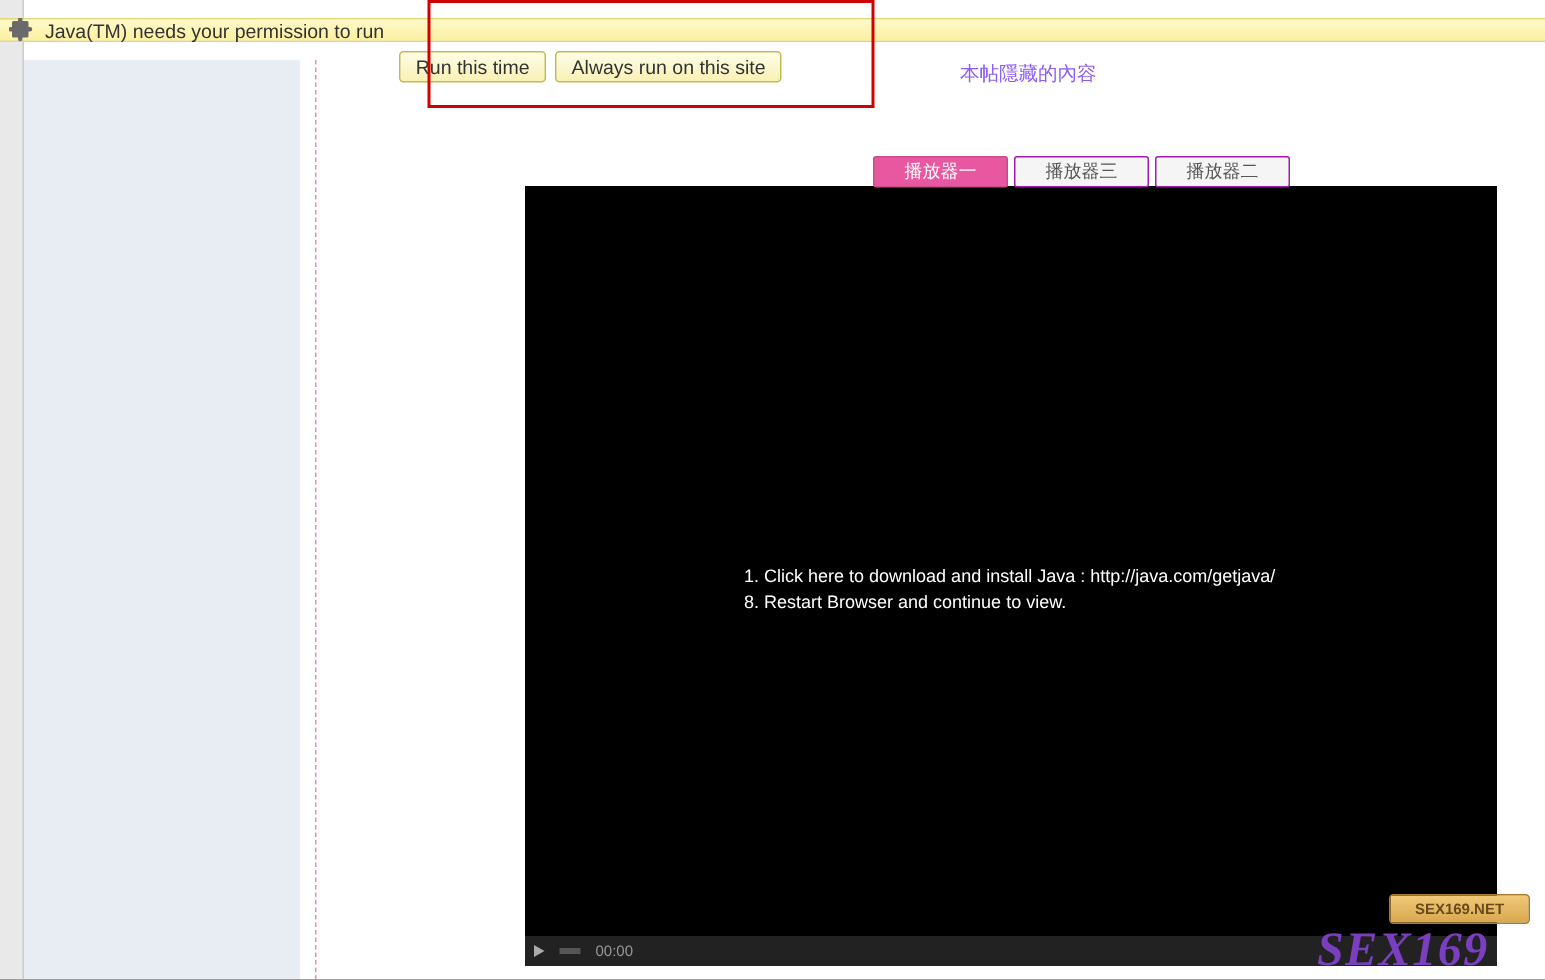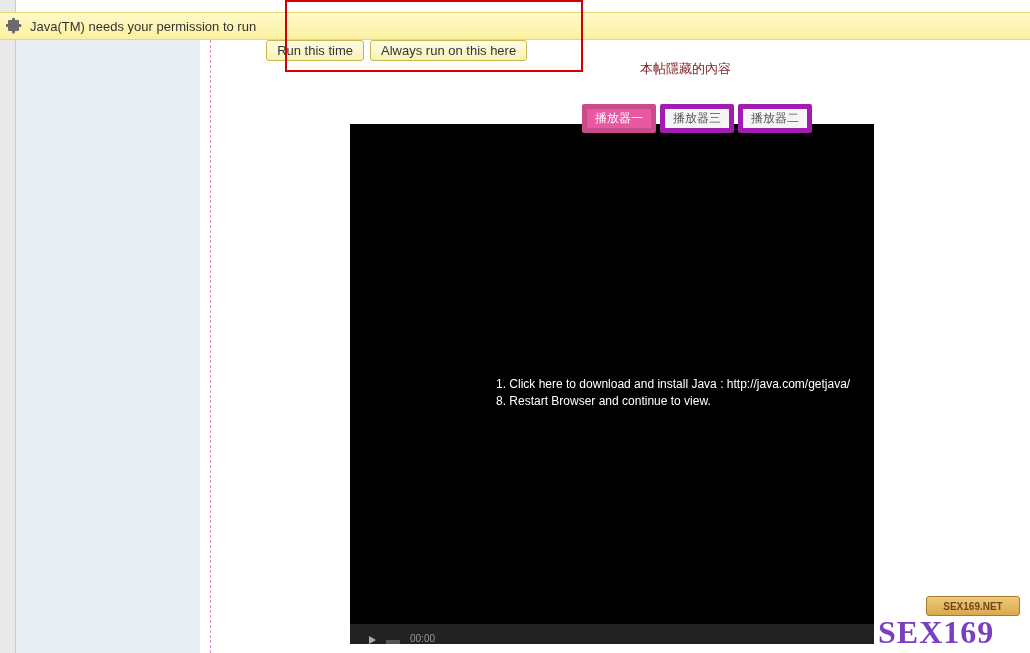--- a/index.html
+++ b/index.html
@@ -9,21 +9,21 @@
       font-family: Arial, sans-serif;
       background: #fff;
       overflow: hidden;
       position: relative;
     }
     .plugin-bar {
       position: absolute;
       top: 12px;
       left: 0;
       right: 0;
-      height: 28px;
+      height: 16px;
       background: linear-gradient(to bottom, #fff9c9, #fbf0a0);
       border-top: 1px solid #e5d77a;
       border-bottom: 1px solid #e5d77a;
       display: flex;
       align-items: center;
       padding-left: 6px;
       font-size: 13px;
       color: #333;
       z-index: 20;
     }
@@ -87,53 +87,53 @@
       position: absolute;
       top: 40px;
       left: 210px;
       width: 0;
       height: 613px;
       border-left: 1px dashed #e78bbf;
       z-index: 3;
     }
     .hidden-notice {
       position: absolute;
-      top: 60px;
+      top: 40px;
       left: 640px;
       font-size: 13px;
-      color: #7f1d1d;
+      color: #8b5cf6;
       z-index: 4;
     }
     .player-tabs {
       position: absolute;
       top: 104px;
       left: 582px;
       display: flex;
       gap: 4px;
       z-index: 4;
     }
     .player-tab {
-      border: 5px solid #a21caf;
-      padding: 1px 8px;
+      border: 1px solid #a21caf;
+      padding: 1px 20px;
       font-size: 12px;
       color: #555;
       background: #f5f5f5;
       border-radius: 2px;
       cursor: pointer;
     }
     .player-tab.active {
       background: #e858a0;
       color: #fff;
       border-color: #c94b8a;
     }
     .video-player {
       position: absolute;
       top: 124px;
       left: 350px;
-      width: 524px;
+      width: 648px;
       height: 520px;
       background: #000;
       z-index: 3;
     }
     .video-msg {
       position: absolute;
       top: 252px;
       left: 146px;
       color: #fff;
       font-size: 12px;
@@ -141,22 +141,22 @@
       font-family: Arial, sans-serif;
     }
     .video-controls {
       position: absolute;
       bottom: 0;
       left: 0;
       right: 0;
       height: 20px;
       background: rgba(40,40,40,0.85);
       display: flex;
-      align-items: flex-end;
-      padding: 0 19px;
+      align-items: center;
+      padding: 0 6px;
       gap: 10px;
     }
     .play-btn {
       width: 0; height: 0;
       border-left: 7px solid #aaa;
       border-top: 4px solid transparent;
       border-bottom: 4px solid transparent;
       cursor: pointer;
     }
     .progress {
@@ -184,41 +184,42 @@
       color: #6b4a1a;
       z-index: 30;
       font-weight: bold;
     }
     .watermark-text {
       position: absolute;
       top: 614px;
       left: 878px;
       font-family: 'Brush Script MT', cursive, serif;
       font-size: 32px;
+      font-style: italic;
       font-weight: bold;
       color: #7a3fbf;
       z-index: 35;
       letter-spacing: 1px;
     }
   </style>
 </head>
 <body>
 
 <div class="left-scrollbar"></div>
 <div class="sidebar"></div>
 
 <div class="plugin-bar">
   <span class="puzzle-icon">
     <svg viewBox="0 0 16 16">
         <path fill="#6a6a6a" d="M6 1a1.5 1.5 0 0 1 3 0v1h3a1 1 0 0 1 1 1v3h1a1.5 1.5 0 0 1 0 3h-1v3a1 1 0 0 1-1 1H9v1a1.5 1.5 0 0 1-3 0v-1H3a1 1 0 0 1-1-1V9H1a1.5 1.5 0 0 1 0-3h1V3a1 1 0 0 1 1-1h3V1z"></path>
       </svg>
   </span>
   <span class="plugin-msg">Java(TM) needs your permission to run</span>
   <button class="plugin-btn">Run this time</button>
-  <button class="plugin-btn">Always run on this here</button>
+  <button class="plugin-btn">Always run on this site</button>
 </div>
 
 <div class="red-box"></div>
 
 <div class="content-area"></div>
 <div class="dashed-line"></div>
 
 <div class="hidden-notice">本帖隱藏的內容</div>
 
 <div class="player-tabs">

